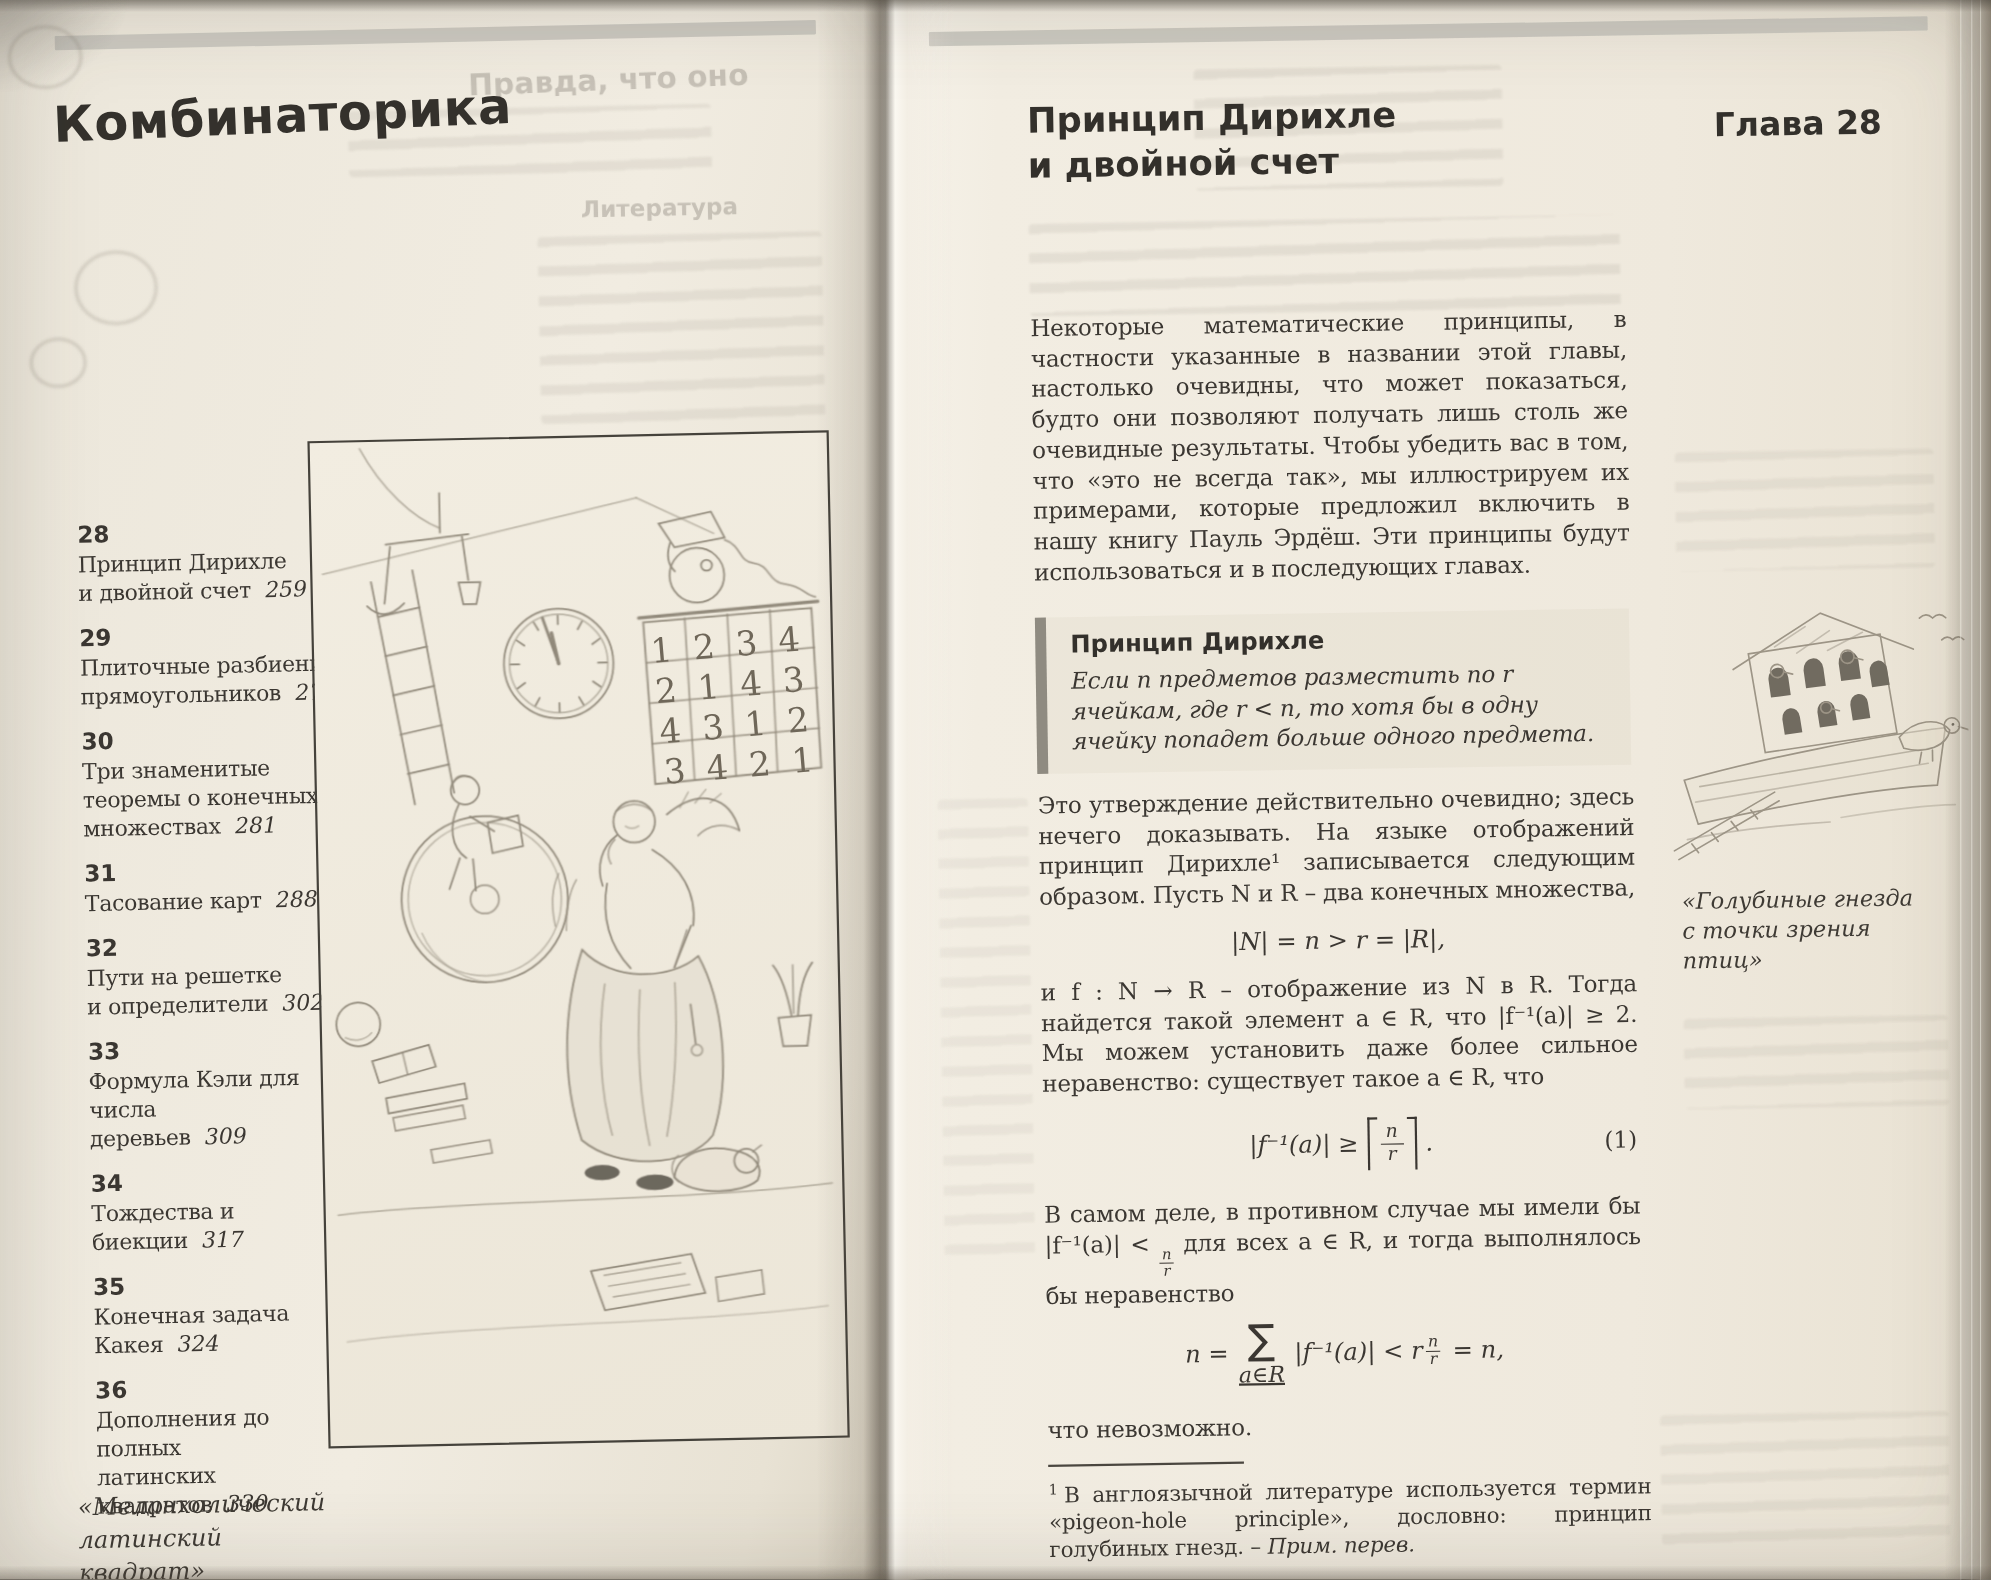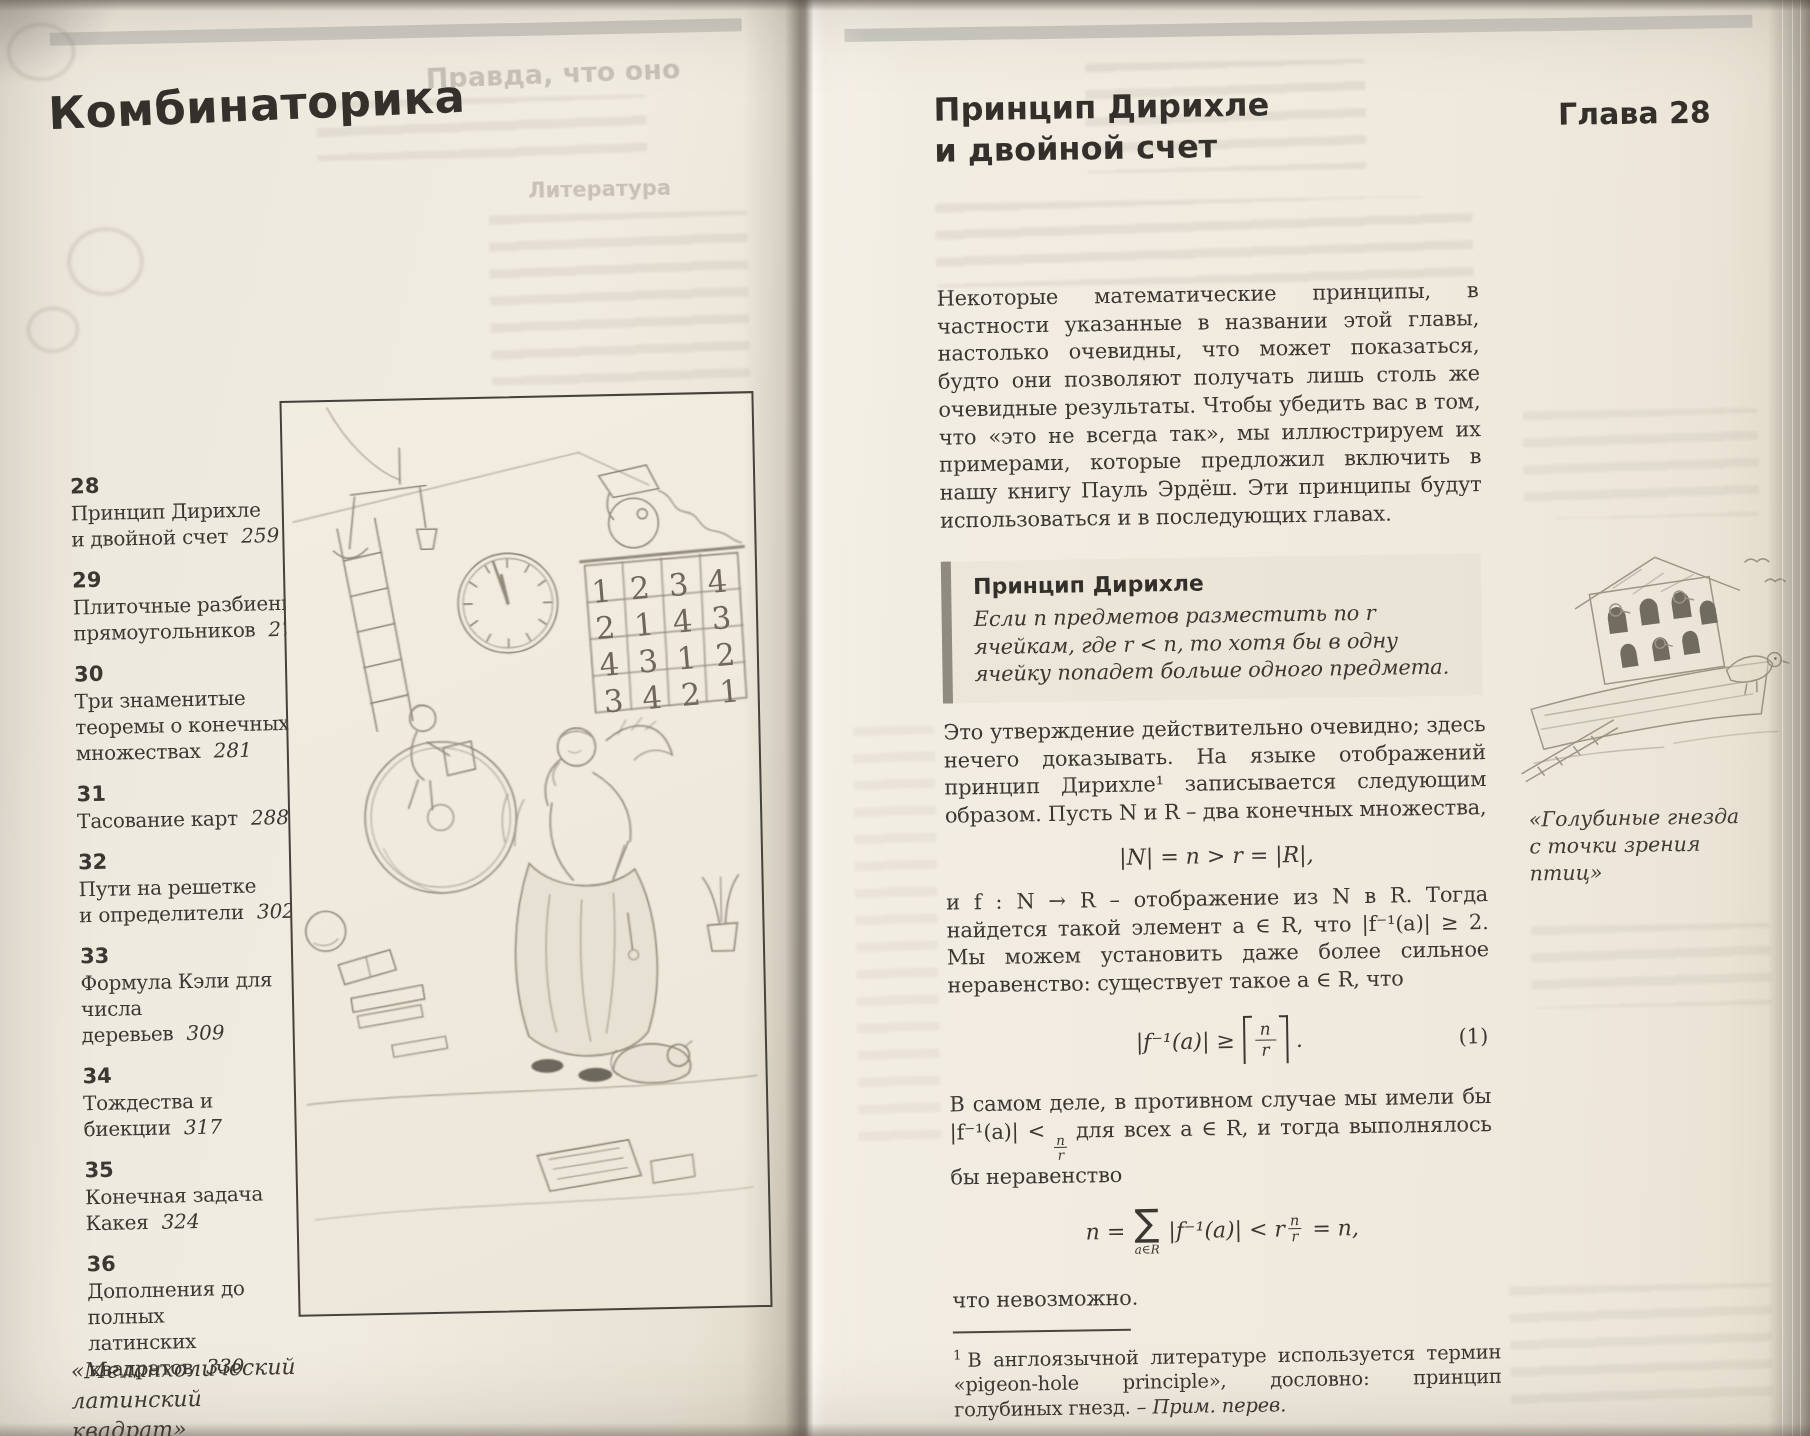--- a/index.html
+++ b/index.html
@@ -69,21 +69,21 @@
   .cfrac .fn{border-bottom:1.6px solid #3b3732;padding:0 5px 1px;}
   .lceil,.rceil{display:inline-block;width:7px;height:46px;}
   .lceil{border-left:2px solid #3b3732;border-top:2px solid #3b3732;margin:0 3px 0 8px;}
   .rceil{border-right:2px solid #3b3732;border-top:2px solid #3b3732;margin:0 8px 0 3px;}
   .eqnum{position:absolute;right:2px;top:50%;transform:translateY(-50%);font-style:normal;font-size:21px;}
   .ifrac{display:inline-flex;flex-direction:column;align-items:center;font-size:13.5px;
          line-height:14.5px;vertical-align:-7px;font-style:italic;}
   .ifrac .fn{border-bottom:1.3px solid #3b3732;padding:0 2px;}
   .sum{display:inline-flex;flex-direction:column;align-items:center;margin:0 9px;}
   .sum .sigma{font-family:"DejaVu Sans",sans-serif;font-style:normal;font-size:37px;line-height:36px;}
-  .sum .sub{font-size:12px;font-style:italic;margin-top:1px;}
+  .sum .sub{font-size:20px;font-style:italic;margin-top:1px;text-decoration:underline;}
   .gap{display:inline-block;width:8px;}
   .fn-rule{position:absolute;left:943px;top:1326px;width:178px;border-top:2px solid #4a463f;}
   .footnote{position:absolute;left:943px;top:1338px;width:548px;text-align:justify;
          font-size:19.5px;line-height:24.6px;letter-spacing:-.2px;}
   .footnote sup{font-size:13px;margin-right:6px;}
   .margin-illus{position:absolute;left:1515px;top:553px;opacity:.85;}
   .rp-margin-caption{position:absolute;left:1527px;top:810px;width:250px;font-style:italic;
          font-size:20.5px;line-height:27px;color:#3e3a34;}
 </style>
 </head>

